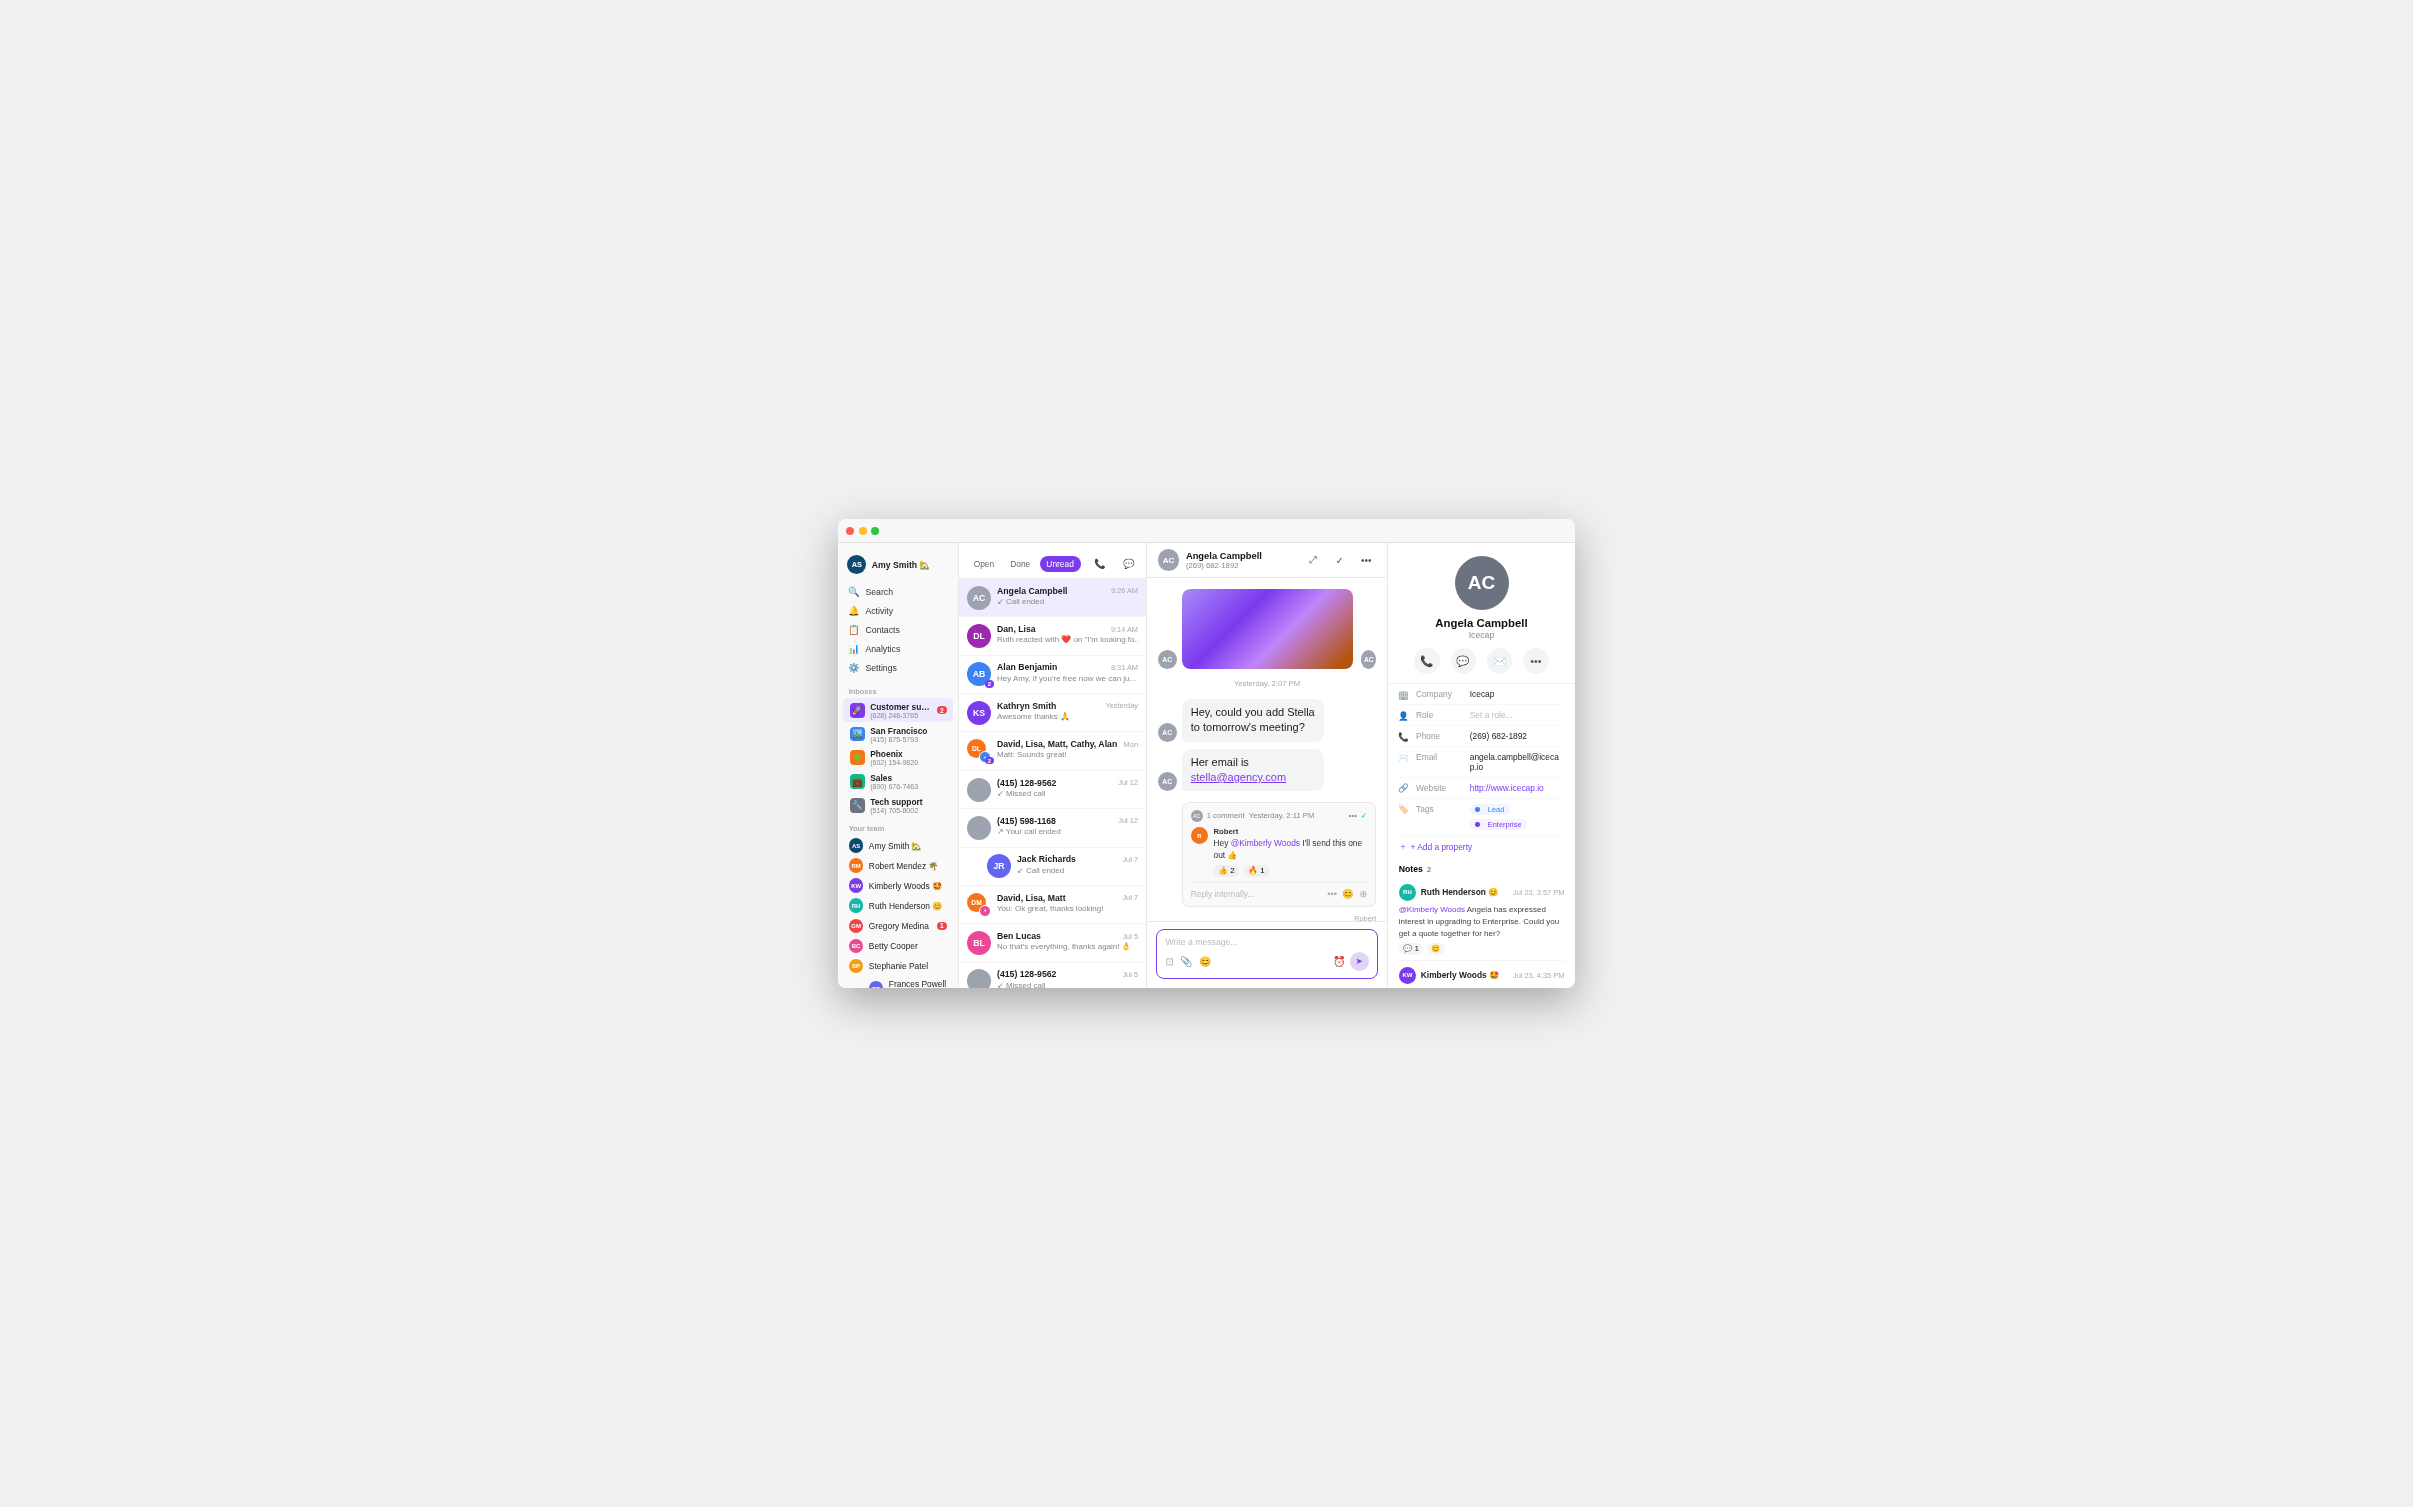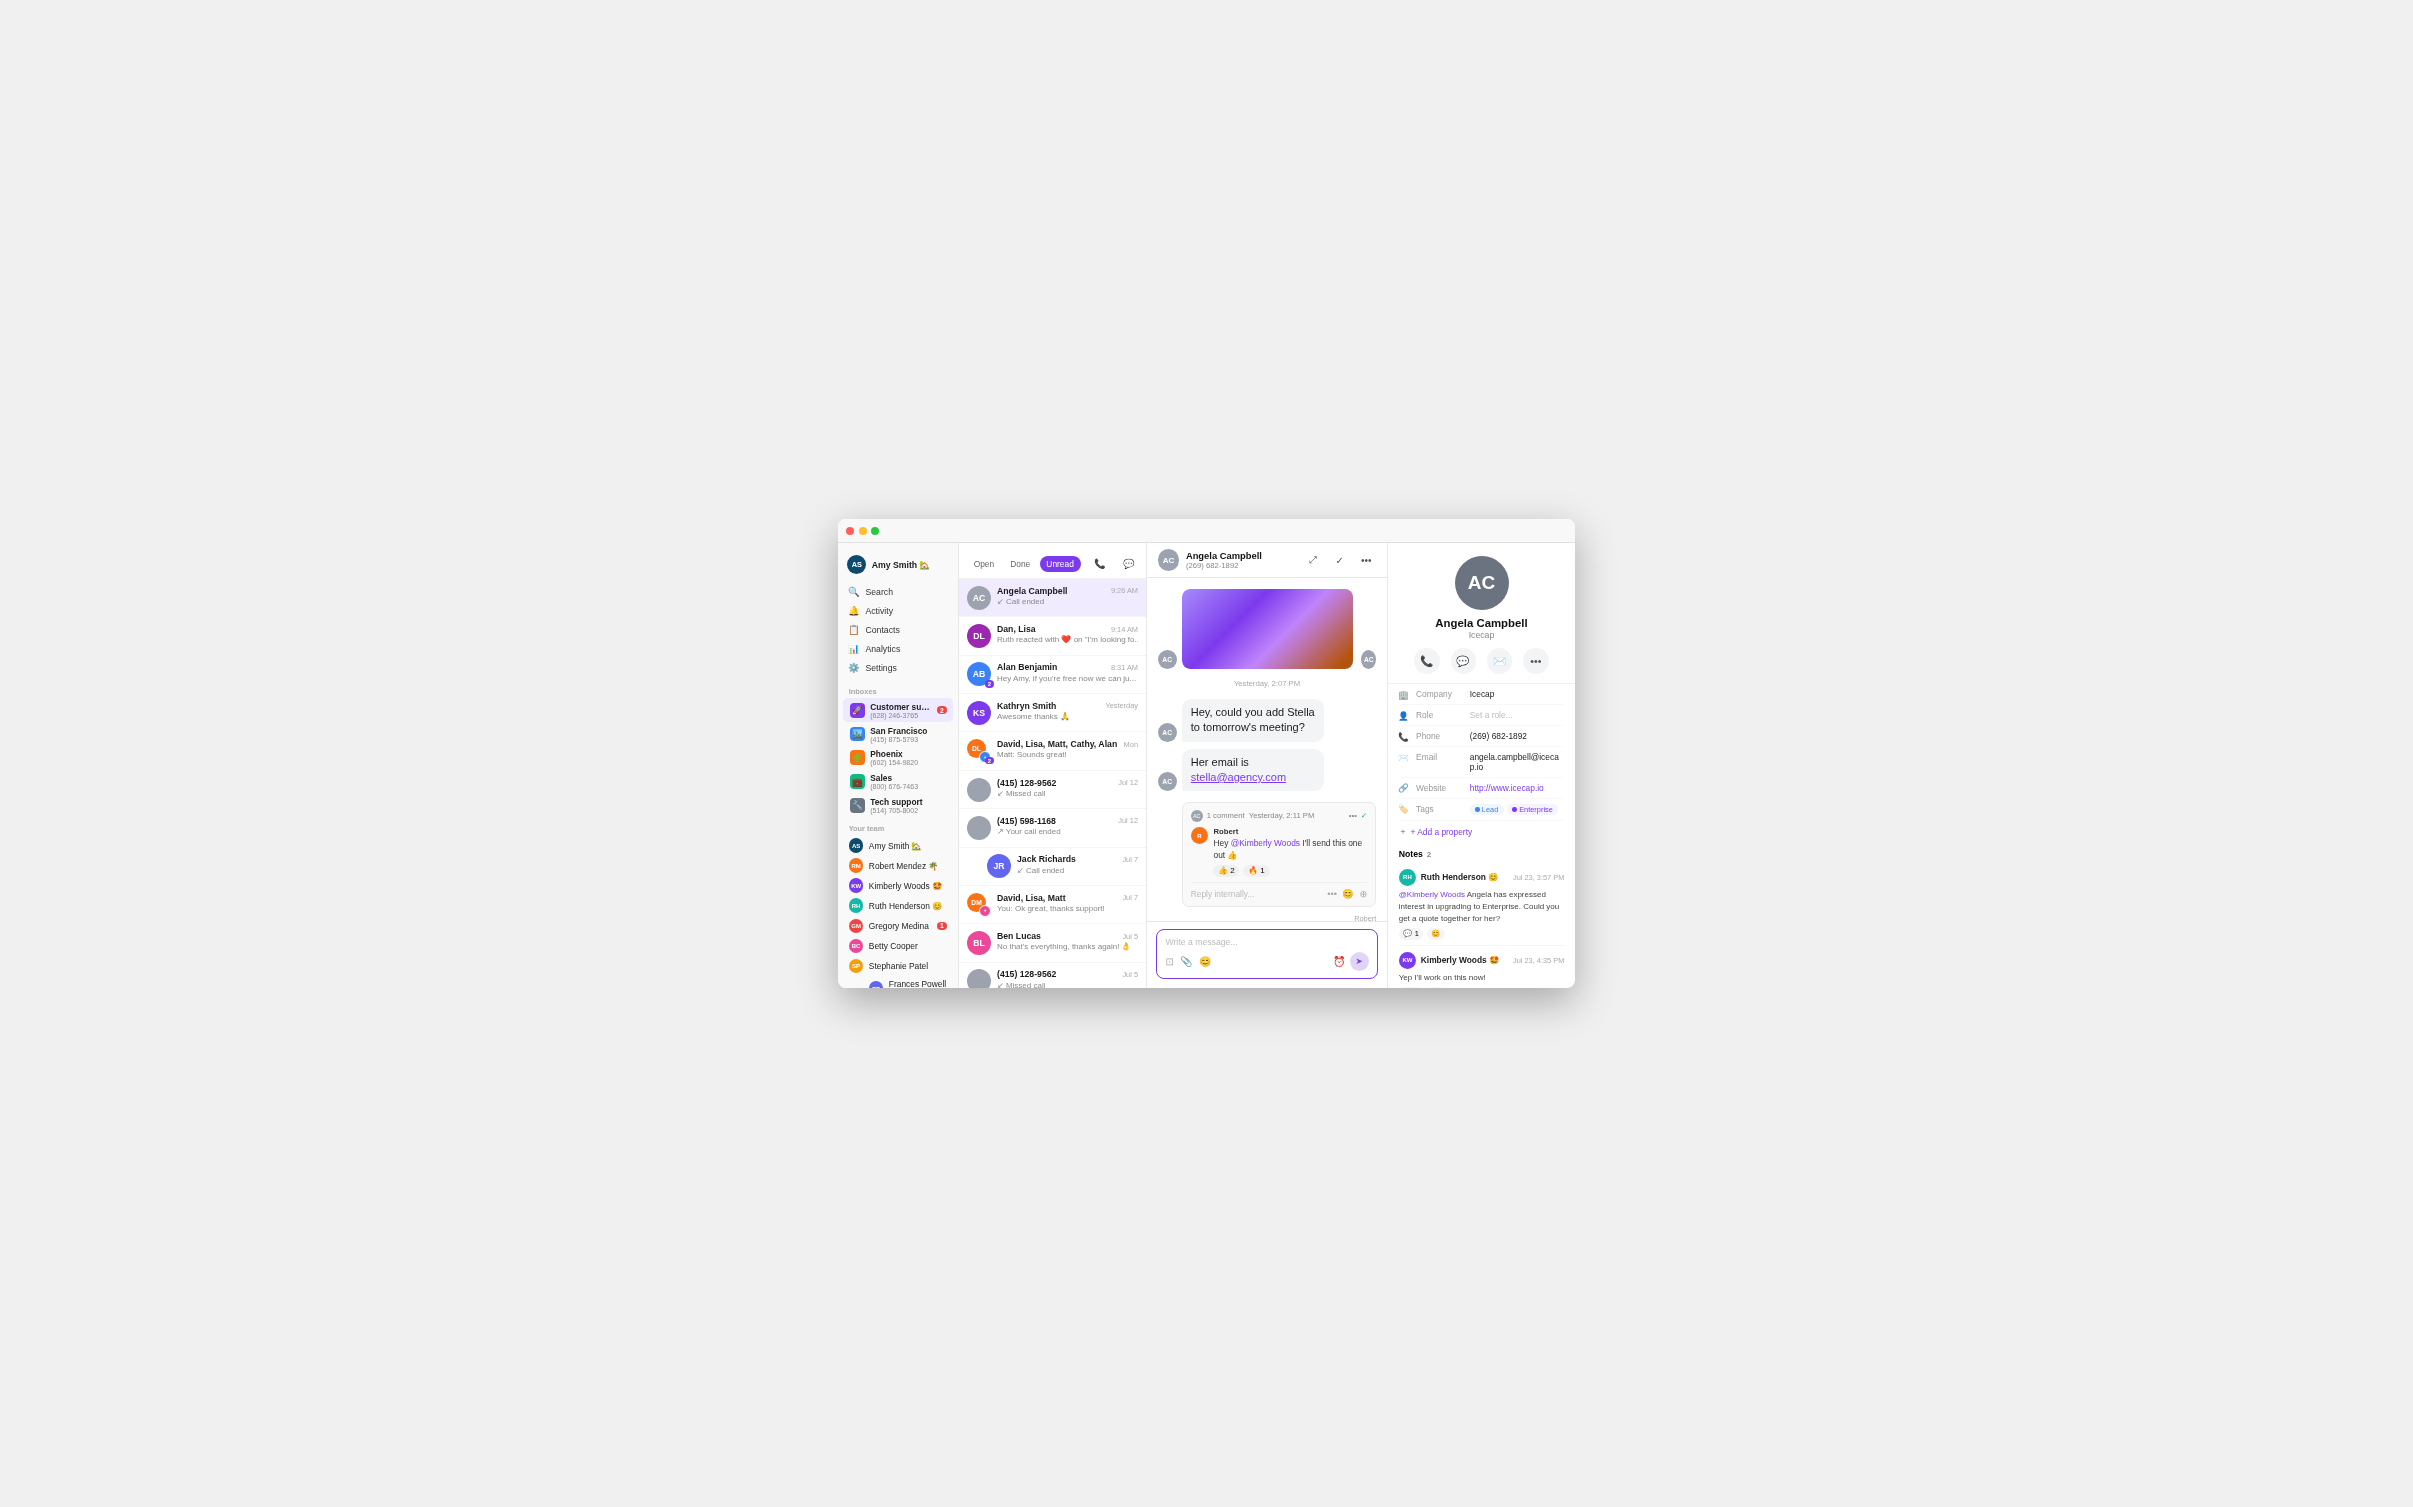--- a/index.html
+++ b/index.html
@@ -438,21 +438,21 @@
     .info-icon { color: #bbb; font-size: 8.7px; width: 10.7px; text-align: center; flex-shrink: 0; margin-top: 0.7px; }
     .info-label { color: #999; width: 47px; flex-shrink: 0; }
     .info-value { color: #222; flex: 1; word-break: break-all; }
     .info-value.link { color: #7c3aed; }
     .tags-wrap { display: flex; gap: 3.4px; flex-wrap: wrap; }
     .tag {
       border-radius: 6.7px;
       padding: 1.3px 5.4px;
       font-size: 7.4px;
       font-weight: 500;
-      display: flex; align-items: center; gap: 2px;
+      display: flex; align-items: center; gap: 8px;
     }
     .tag.blue { background: #eff6ff; color: #3b82f6; }
     .tag.purple { background: #f5f3ff; color: #7c3aed; justify-content: space-between; }
     .tag-dot { width: 4.7px; height: 4.7px; border-radius: 50%; }
     .add-property {
       display: flex;
       align-items: center;
       gap: 3.4px;
       padding: 5.4px 10.7px;
       font-size: 8.4px;
@@ -825,21 +825,21 @@
         <div class="stack-main bg-orange">DM</div>
         <div class="stack-mini bg-pink">+</div>
 
       </div>
 
     <div class="conv-body">
       <div class="conv-header">
         <span class="conv-name">David, Lisa, Matt</span>
         <span class="conv-time">Jul 7</span>
       </div>
-      <div class="conv-preview">You: Ok great, thanks support!</div>
+      <div class="conv-preview">You: Ok great, thanks looking!</div>
     </div>
   </div>
           <div class="conv-item">
 
       <div class="conv-avatar bg-pink" style="position:relative;">
         BL
         
       </div>
 
     <div class="conv-body">

